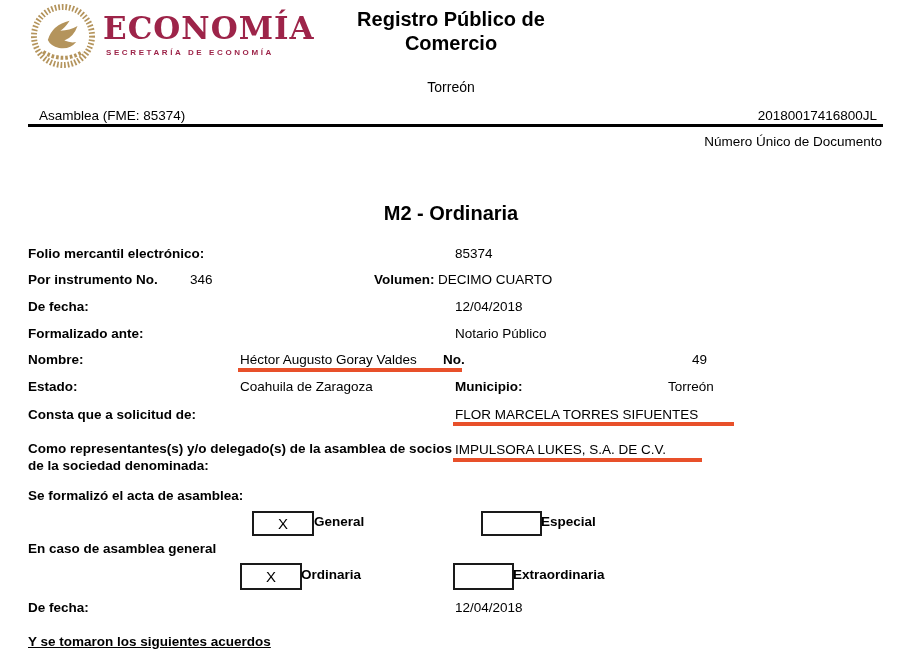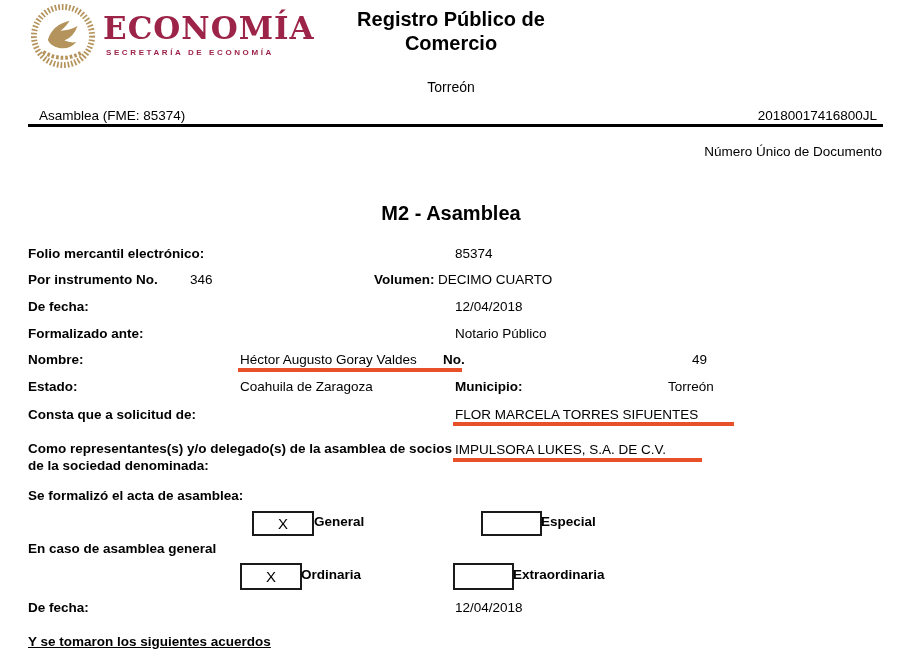--- a/index.html
+++ b/index.html
@@ -29,21 +29,21 @@
     color:var(--brand,#9D2449);white-space:nowrap;
   }
   .doc-title{
     left:0;right:0;top:7px;text-align:center;
     font-size:20px;font-weight:700;line-height:24px;
   }
   .office{left:0;right:0;top:79px;text-align:center;font-size:14px;}
   .hdr-left{left:39px;top:108px;}
   .hdr-right{right:25px;top:108px;text-align:right;}
   .rule{left:28px;top:124px;width:855px;height:3px;background:var(--ink,#000);}
-  .nud{right:20px;top:134px;text-align:center;margin-top:10px;}
+  .nud{right:20px;top:134px;text-align:center;}
   
   .m2{left:0;right:0;top:202px;text-align:center;font-size:20px;font-weight:700;}
   .hl{height:4px;background:var(--highlight,#E8502A);}
   .cb{
     border:2px solid #1a1a1a;background:#fff;
     display:flex;align-items:center;justify-content:center;
     font-size:15px;
   }
 </style>
 </head>
@@ -66,21 +66,21 @@
     <div>Comercio</div>
   </div>
 
   <div class="abs office">Torreón</div>
 
   <div class="abs t135 hdr-left">Asamblea (FME: 85374)</div>
   <div class="abs t135 hdr-right">20180017416800JL</div>
   <div class="abs rule"></div>
   <div class="abs t135 nud">Número Único de Documento</div>
 
-  <div class="abs m2">M2 - Asamblea</div>
+  <div class="abs m2">M2 - Ordinaria</div>
 
   <div class="abs t135 b" style="left:28px;top:246px;">Folio mercantil electrónico:</div>
   <div class="abs t135" style="left:455px;top:246px;">85374</div>
 
   <div class="abs t135 b" style="left:28px;top:272px;">Por instrumento No.</div>
   <div class="abs t135" style="left:190px;top:272px;">346</div>
   <div class="abs t135 b" style="left:374px;top:272px;">Volumen:</div>
   <div class="abs t135" style="left:438px;top:272px;">DECIMO CUARTO</div>
 
   <div class="abs t135 b" style="left:28px;top:299px;">De fecha:</div>

